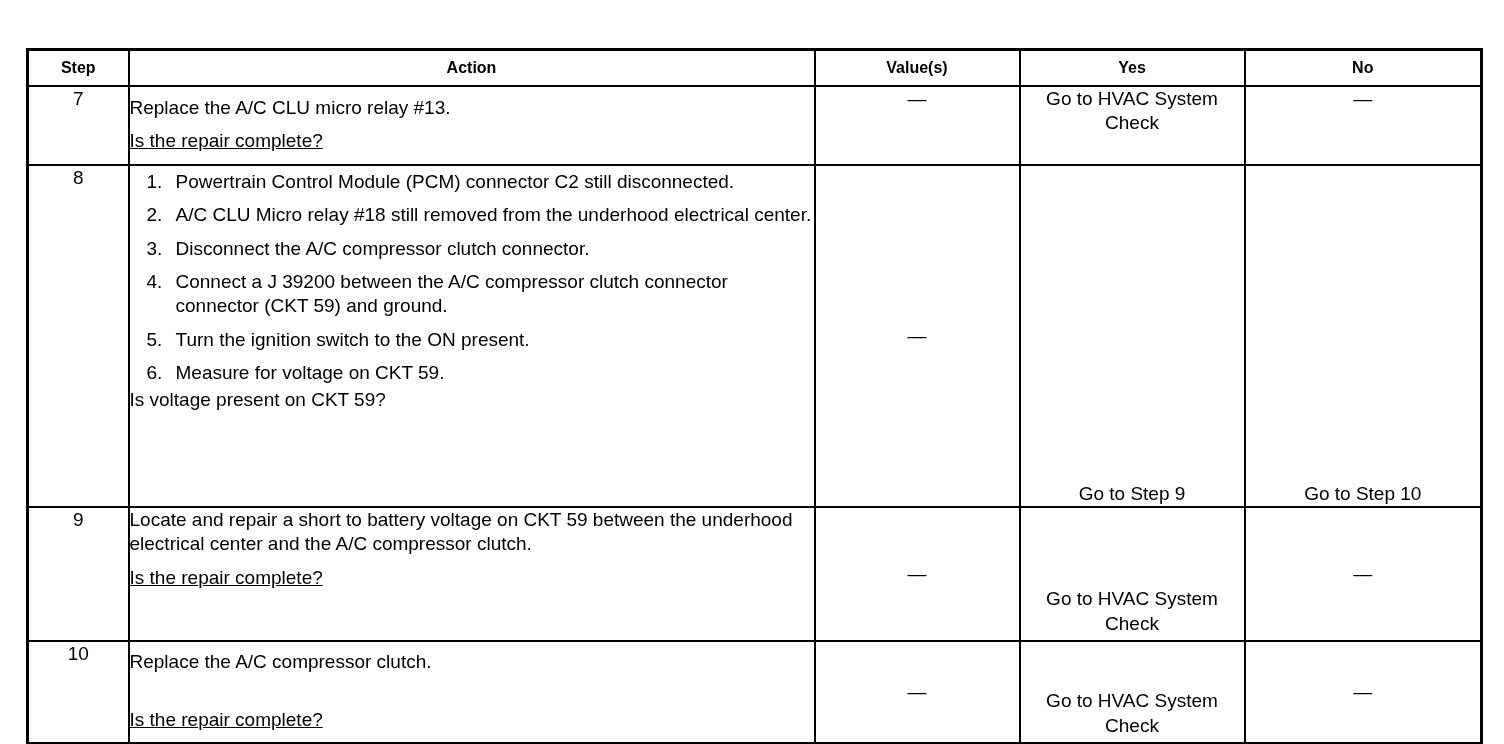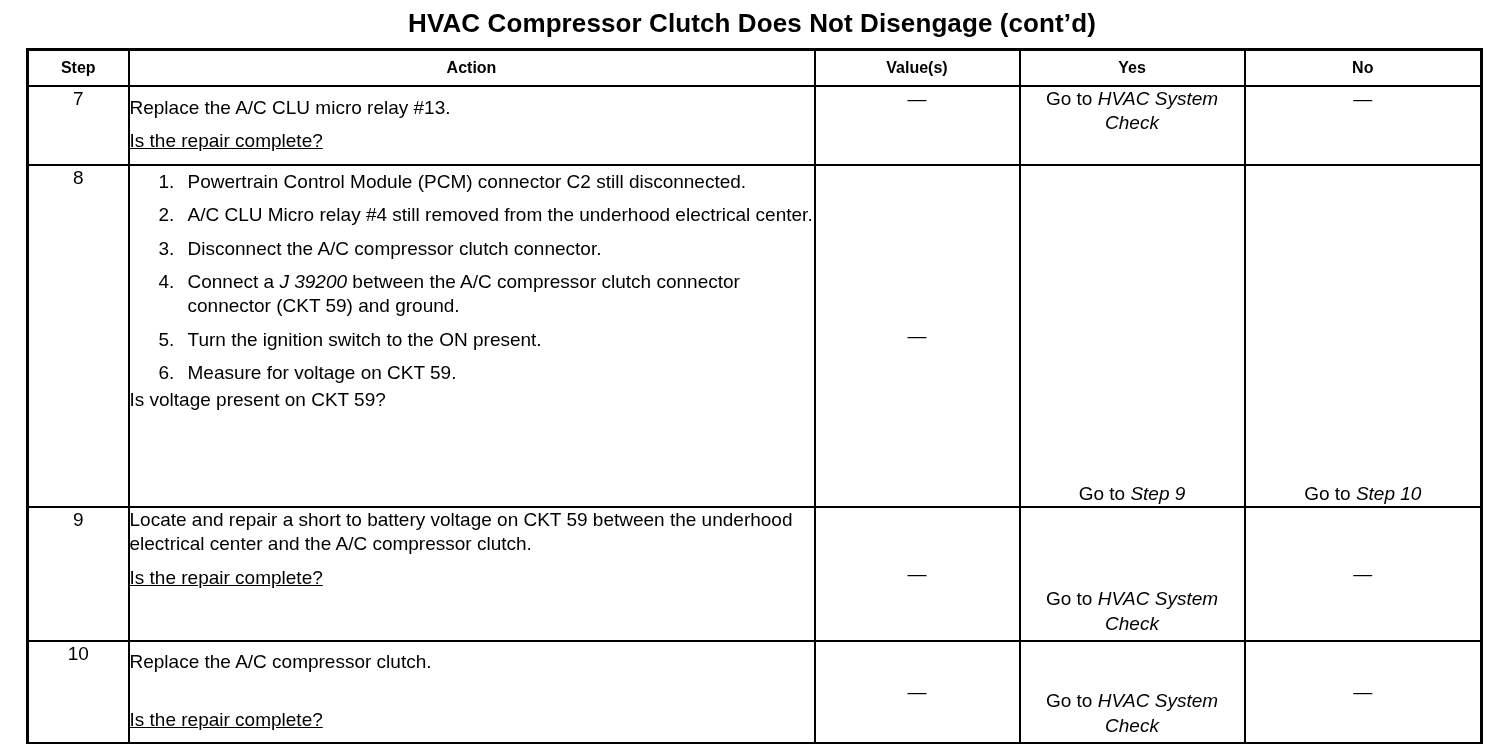--- a/index.html
+++ b/index.html
@@ -76,30 +76,30 @@
     font-size: 19px;
     line-height: 1.32;
   }
   .cell-action {
     padding: 8px 10px 8px 14px;
   }
   .act-line { margin: 0 0 0 0; }
   .act-line + .act-line { margin-top: 9px; text-decoration: underline; }
   .act-q { margin-top: 3px; }
   ol.act-list {
-    margin: 4px 0 0 12px;
+    margin: 4px 0 0 0;
     padding: 0 0 0 38px;
     list-style-position: outside;
   }
   ol.act-list li {
     margin-bottom: 9px;
     padding-left: 8px;
   }
   ol.act-list li:last-child { margin-bottom: 0; }
-  .it { font-style: italic; }
+  .it { }
   .dash { display: inline-block; }
   .r7  .cell-action { padding-top: 9px; }
   .r7 td { height: 68px; }
   .r8 td { height: 340px; }
   .r9 td { height: 128px; }
   .r10 td { height: 92px; }
   .val-top-7 { padding-top: 18px; }
   .yes-7 { padding-top: 6px; }
   .no-7 { padding-top: 12px; }
   .r8 .cell-val { vertical-align: middle; }
@@ -109,21 +109,20 @@
   .r10 .cell-val, .r10 .cell-no { vertical-align: middle; }
   .r10 .cell-yes { vertical-align: bottom; padding-bottom: 4px; }
   .r10 .cell-action { padding-top: 8px; }
   .r10 .act-q { margin-top: 34px; }
 </style>
 </head>
 <body>
 
 <div class="page">
 
-  <div class="doc-title">HVAC Compressor Clutch Does Not Disengage  (cont’d)</div>
 
   <table class="diag-table">
     <colgroup>
       <col class="c-step">
         <col class="c-act">
         <col class="c-val">
         <col class="c-yes">
         <col class="c-no">
     </colgroup>
     <thead>
@@ -152,21 +151,21 @@
         <td class="cell-no no-7">
           <span class="dash">—</span>
         </td>
       </tr>
 
       <tr class="r8">
         <td class="cell-step">8</td>
         <td class="cell-action">
           <ol class="act-list">
             <li><span>Powertrain Control Module (PCM) connector C2 still disconnected.</span></li>
-            <li><span>A/C CLU Micro relay #4 still removed from the underhood electrical center.</span></li>
+            <li><span>A/C CLU Micro relay #18 still removed from the underhood electrical center.</span></li>
             <li><span>Disconnect the A/C compressor clutch connector.</span></li>
             <li><span>Connect a </span><span class="it">J 39200</span><span> between the A/C compressor clutch connector connector (CKT 59) and ground.</span></li>
             <li><span>Turn the ignition switch to the ON present.</span></li>
             <li><span>Measure for voltage on CKT 59.</span></li>
           </ol>
           <div class="act-line act-q">Is voltage present on CKT 59?</div>
         </td>
         <td class="cell-val">
           <span class="dash">—</span>
         </td>

